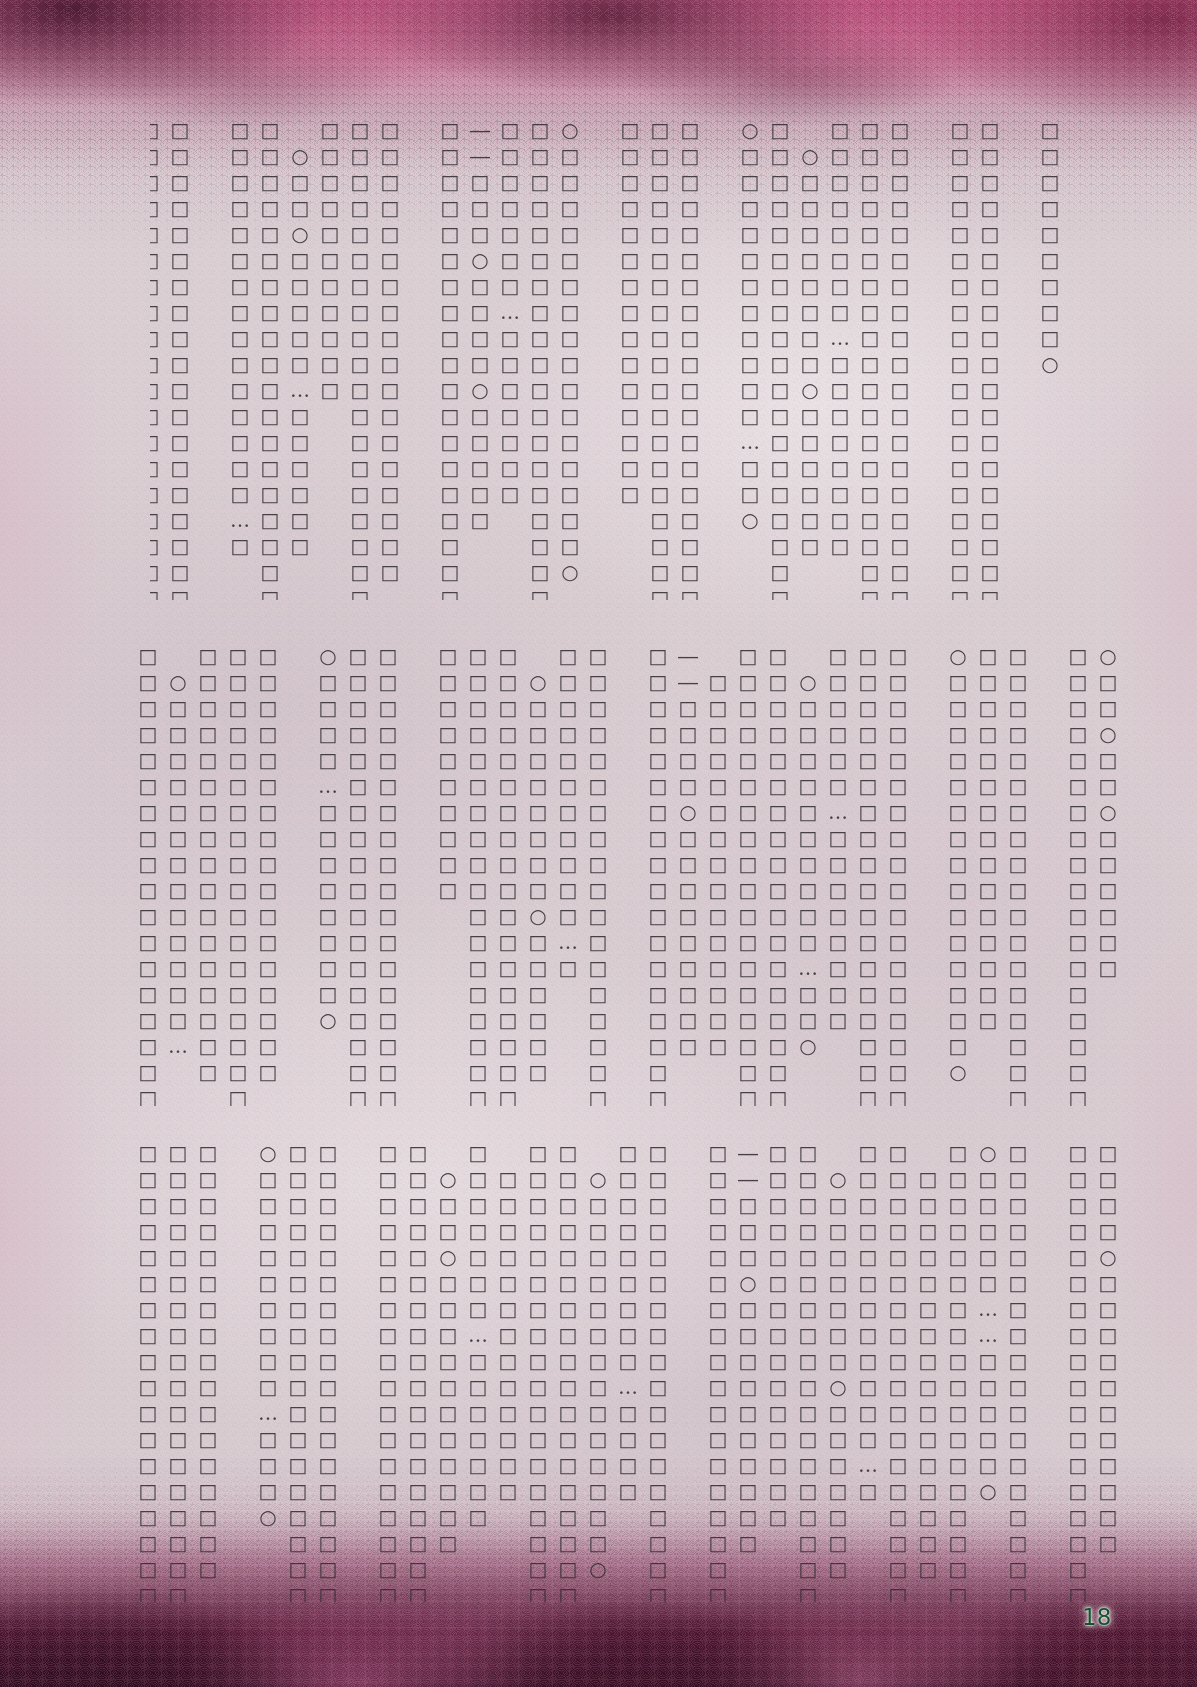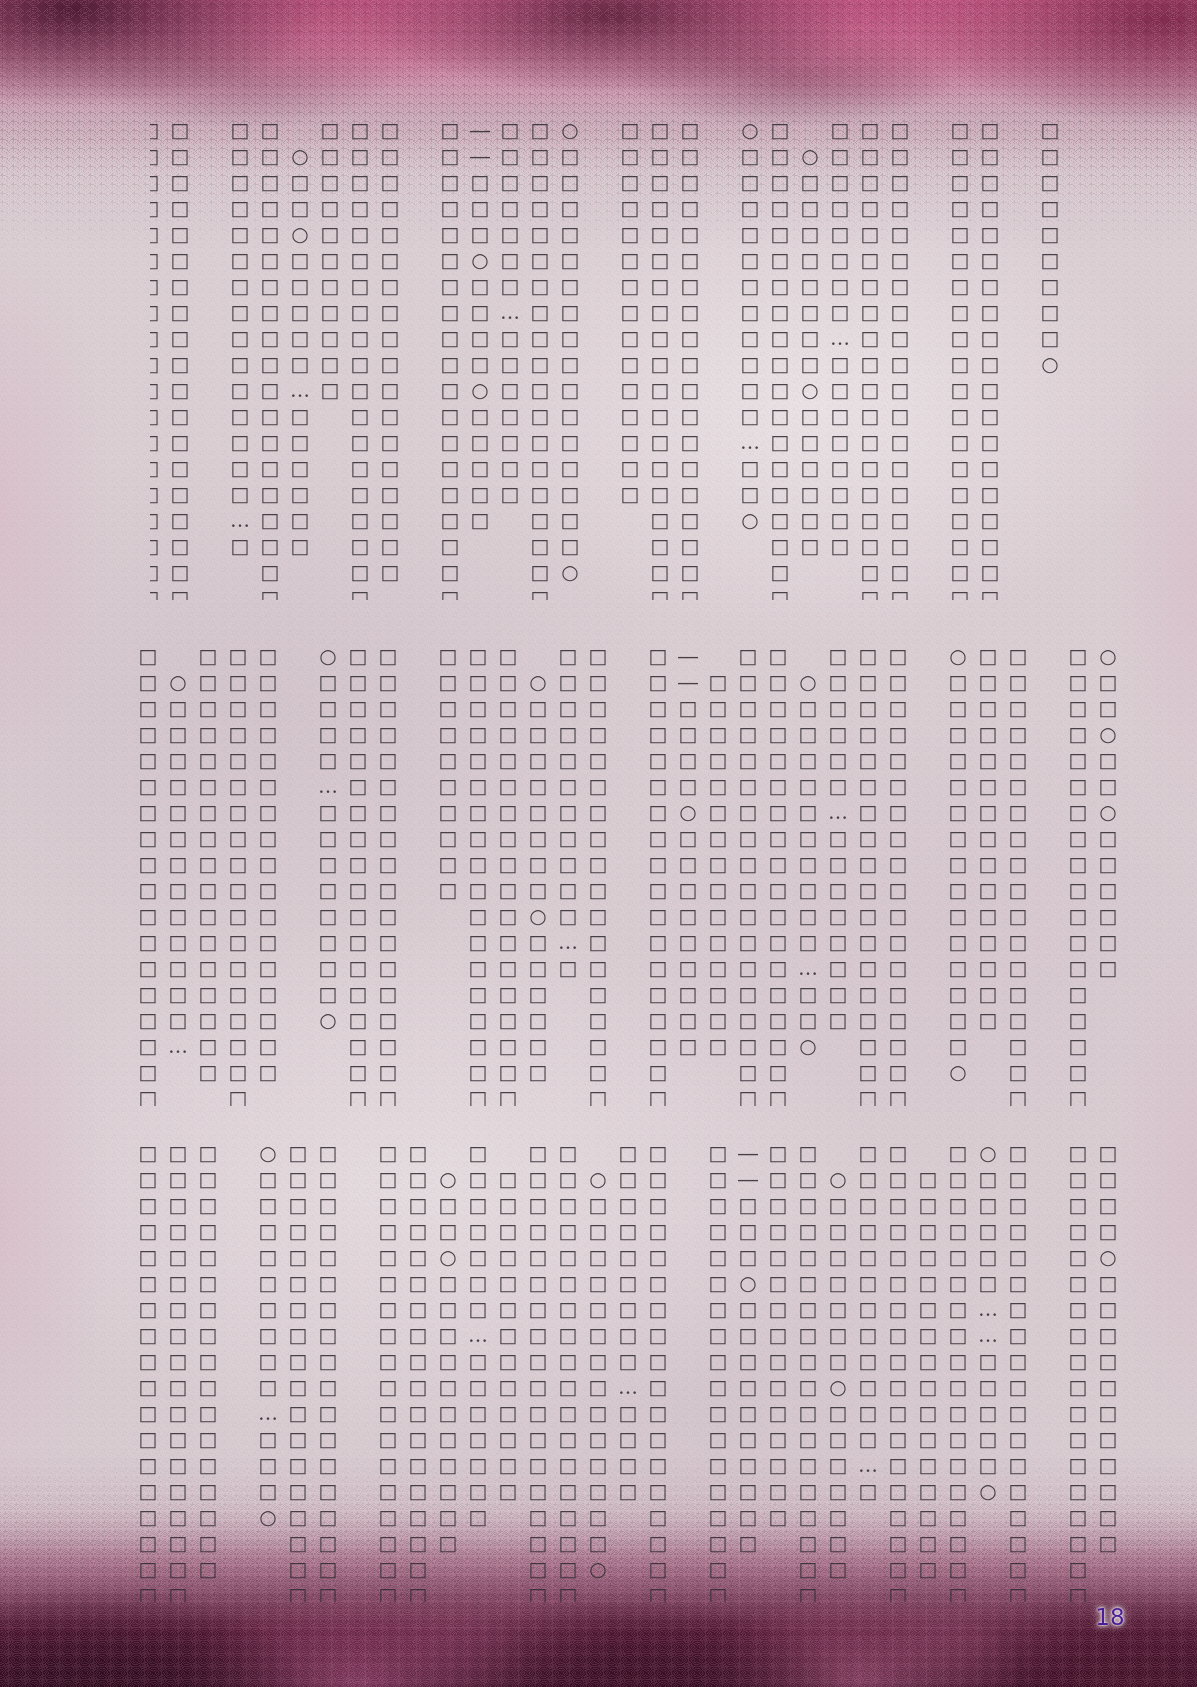--- a/index.html
+++ b/index.html
@@ -95,24 +95,24 @@
     opacity: 0.88;
   }
   #band1 { top: 118px;  left: 150px; width: 915px; height: 482px; }
   #band2 { top: 644px;  left: 138px; width: 985px; height: 462px; }
   #band3 { top: 1141px; left: 140px; width: 983px; height: 461px; }
 
   
   .page-number {
     position: absolute;
     left: 1082px; top: 1604px; width: 56px;
-    text-align: center;
+    text-align: left;
     font-family: "DejaVu Sans", sans-serif;
     font-size: 23px;
-    color: #4c1d95;
+    color: #14532d;
     text-shadow: 0 0 8px #fff, 0 0 4px #fff, 0 0 2px #fff;
   }
 </style>
 </head>
 <body>
 
 <div class="page-base"></div>
 <div class="grain"></div>
 <div class="side-tints"></div>
 

